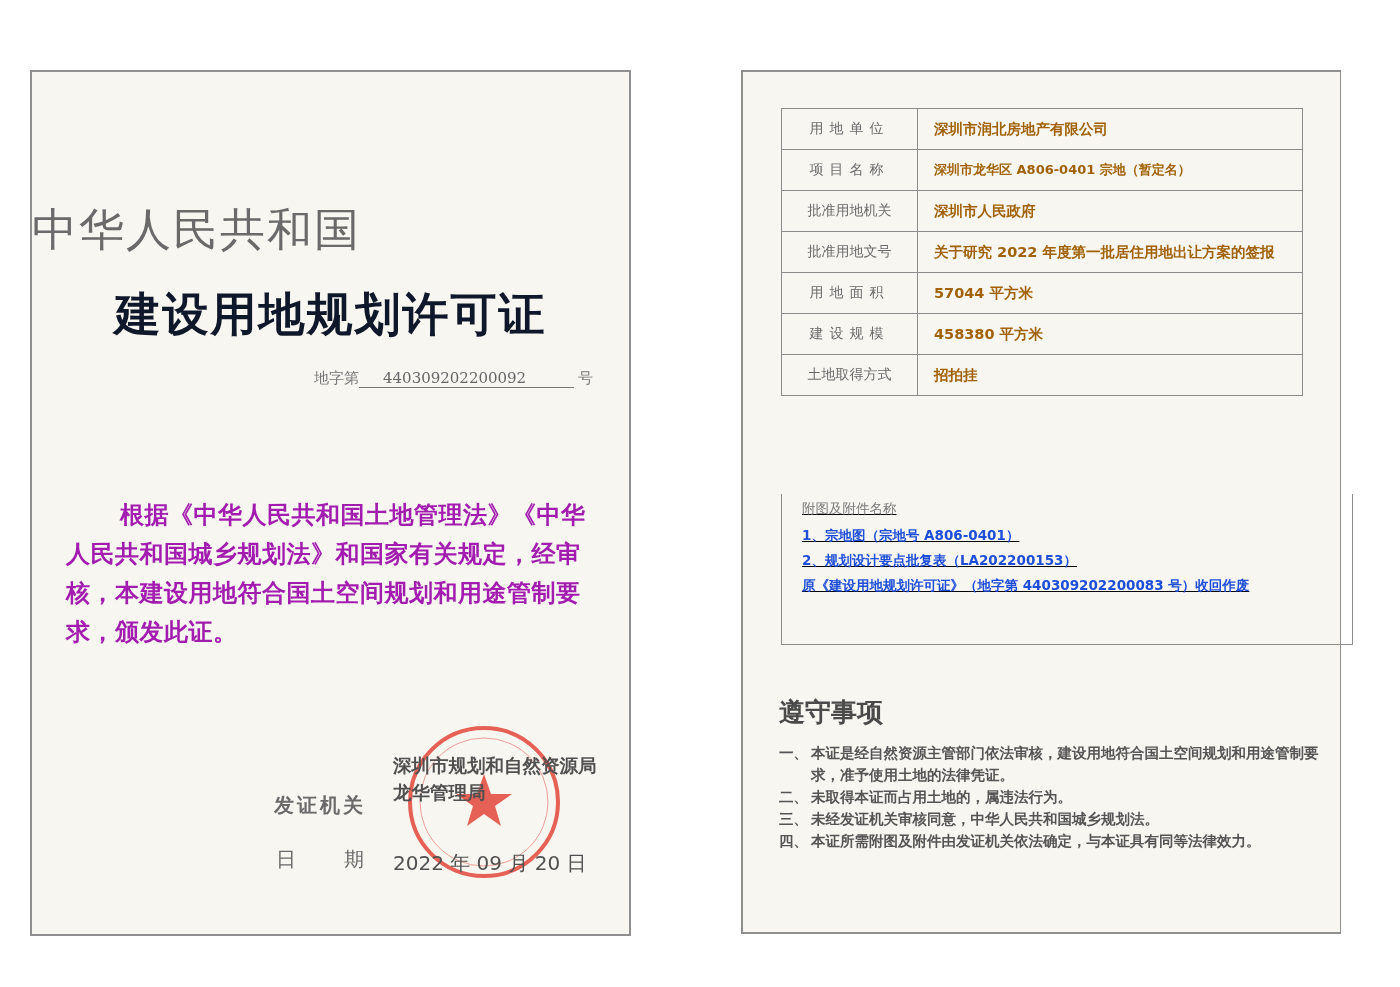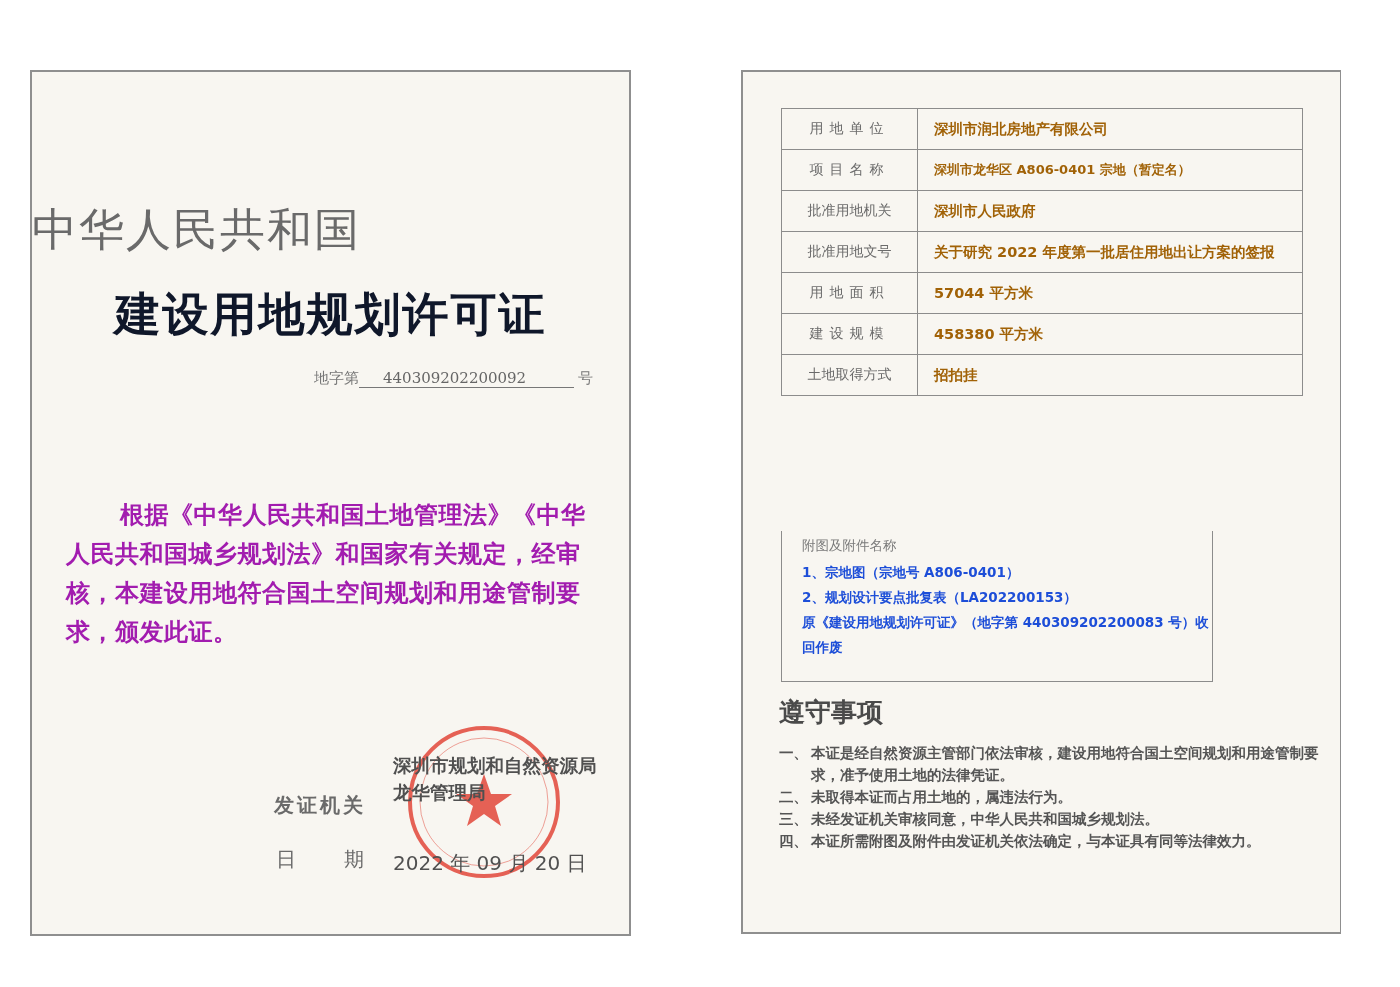--- a/index.html
+++ b/index.html
@@ -29,21 +29,21 @@
   .date-label span.gap { display:inline-block; width:48px; }
   .date-value { position:absolute; left:361px; top:778px; font-size:20px; color:#505050; }
   .seal { position:absolute; left:372px; top:650px; width:160px; height:160px; }
 
   .info-table { position:absolute; left:38px; top:36px; width:522px; border-collapse:collapse; }
   .info-table td { border:1.5px solid #8c8c8c; height:41px; padding:0; box-sizing:border-box; }
   .info-table td.lbl { width:136px; text-align:center; font-size:14px; color:#6b6b6b; letter-spacing:6px; }
   .info-table td.lbl.tight { letter-spacing:0; }
   .info-table td.val { padding-left:16px; font-size:14.5px; color:#a16207; font-weight:bold; white-space:nowrap; overflow:hidden; }
   .info-table td.val.small { font-size:13px; }
-  .attach-box { position:absolute; left:38px; top:459px; width:432px; height:151px; border:1.5px solid #8c8c8c; border-top:none; box-sizing:border-box; padding:6px 0 0 20px; }
+  .attach-box { position:absolute; left:38px; top:422px; width:572px; height:151px; border:1.5px solid #8c8c8c; border-top:none; box-sizing:border-box; padding:6px 0 0 20px;text-decoration:underline; }
   .attach-box .title { font-size:13.5px; color:#7a7a7a; margin-bottom:5px; }
   .attach-box .line { font-size:13.5px; color:#1d4ed8; font-weight:bold; line-height:25px; }
 
   .notes-title { position:absolute; left:36px; top:623px; font-size:26px; color:#4a4a4a; font-weight:bold; }
   .notes { position:absolute; left:36px; top:670px; width:540px; font-size:14.5px; line-height:22px; color:#555; font-weight:bold; }
   .note-item { display:flex; }
   .note-item .no { width:32px; flex:none; }
 </style>
 </head>
 <body>

